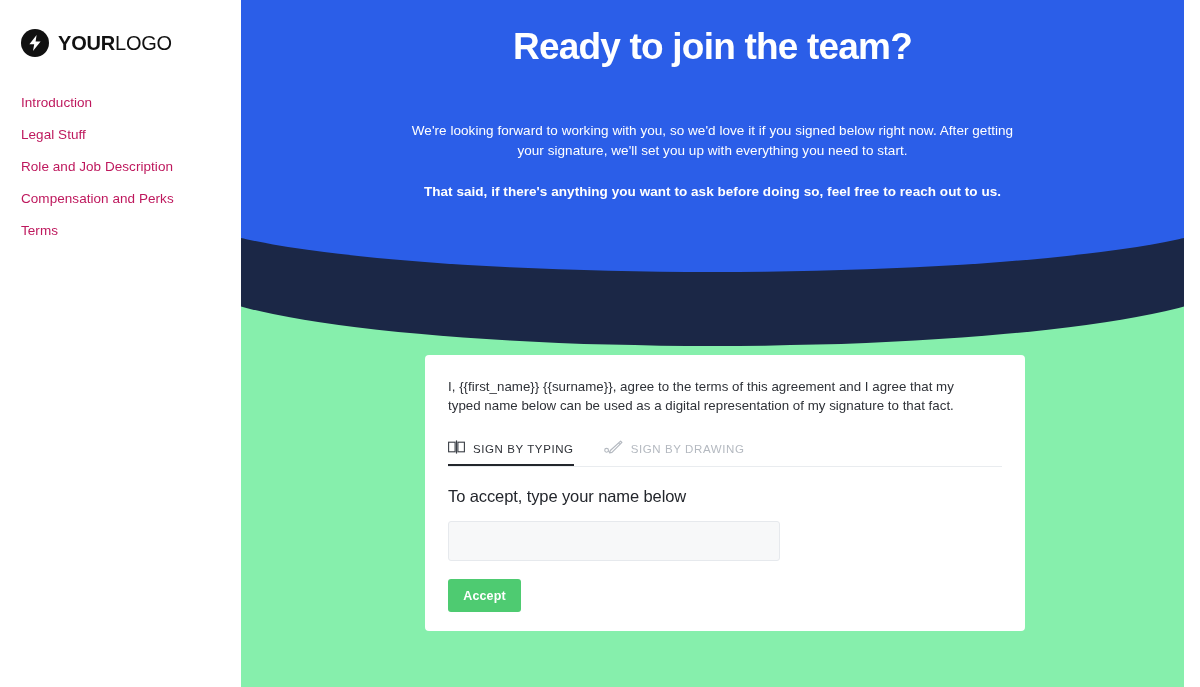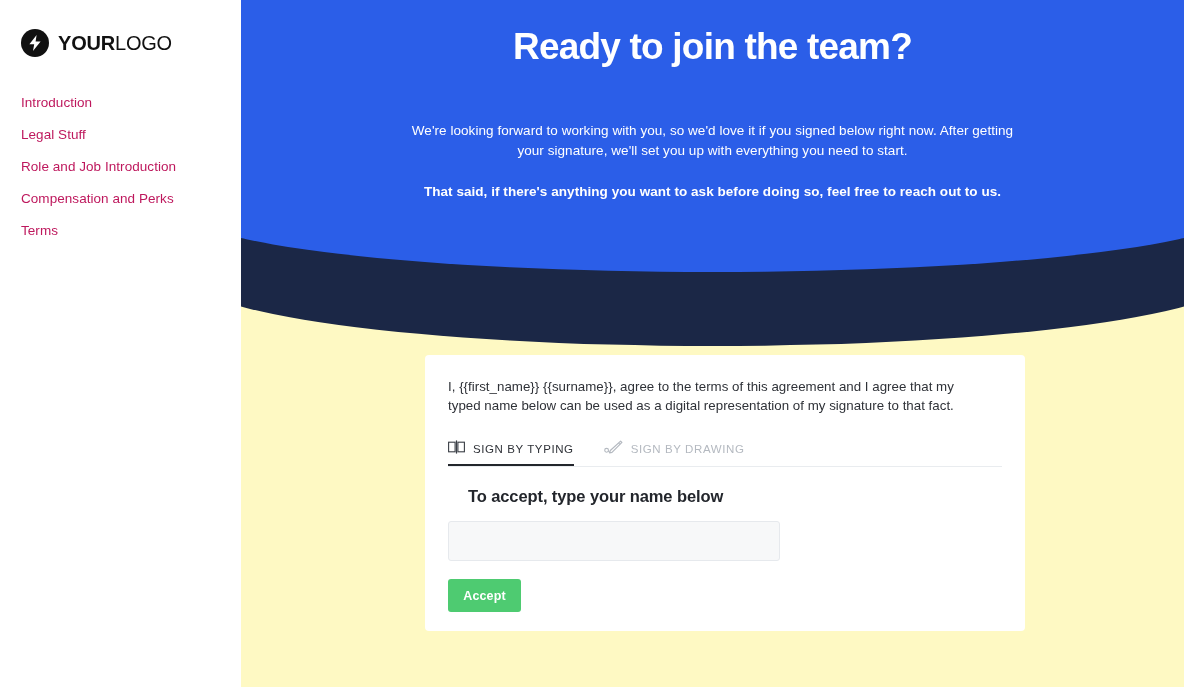--- a/index.html
+++ b/index.html
@@ -80,21 +80,21 @@
     background: #e7eaee;
     font-weight: 700;
     color: #1b1d22;
   }
 
   
   .main {
     position: relative;
     flex: 1 1 auto;
     height: 687px;
-    background: #fef9c3;
+    background: #86efac;
     overflow: hidden;
   }
 
   
   .curve-accent {
     position: absolute;
     left: -6%;
     top: 196px;
     width: 112%;
     height: 150px;
@@ -205,24 +205,23 @@
 
   .tab.active {
     box-shadow: inset 0 -2px 0 0 #23262c;
   }
 
   .tab-icon { display: block; flex: 0 0 auto; }
 
   .accept-heading {
     margin-top: 20px;
     font-size: 16.5px;
-    font-weight: 700;
+    font-weight: 400;
     color: #23262c;
     letter-spacing: -0.1px;
-    margin-left: 20px;
   }
 
   .name-input {
     margin-top: 15px;
     display: block;
     width: 332px;
     height: 40px;
     background: #f7f8f9;
     border: 1px solid #e6e9ed;
     border-radius: 3px;
@@ -266,21 +265,21 @@
     </div>
 
     <nav class="nav">
       <div class="nav-item">
         <span>Introduction</span>
       </div>
       <div class="nav-item">
         <span>Legal Stuff</span>
       </div>
       <div class="nav-item">
-        <span>Role and Job Introduction</span>
+        <span>Role and Job Description</span>
       </div>
       <div class="nav-item">
         <span>Compensation and Perks</span>
       </div>
       <div class="nav-item">
         <span>Terms</span>
       </div>
     </nav>
 
   </aside>

